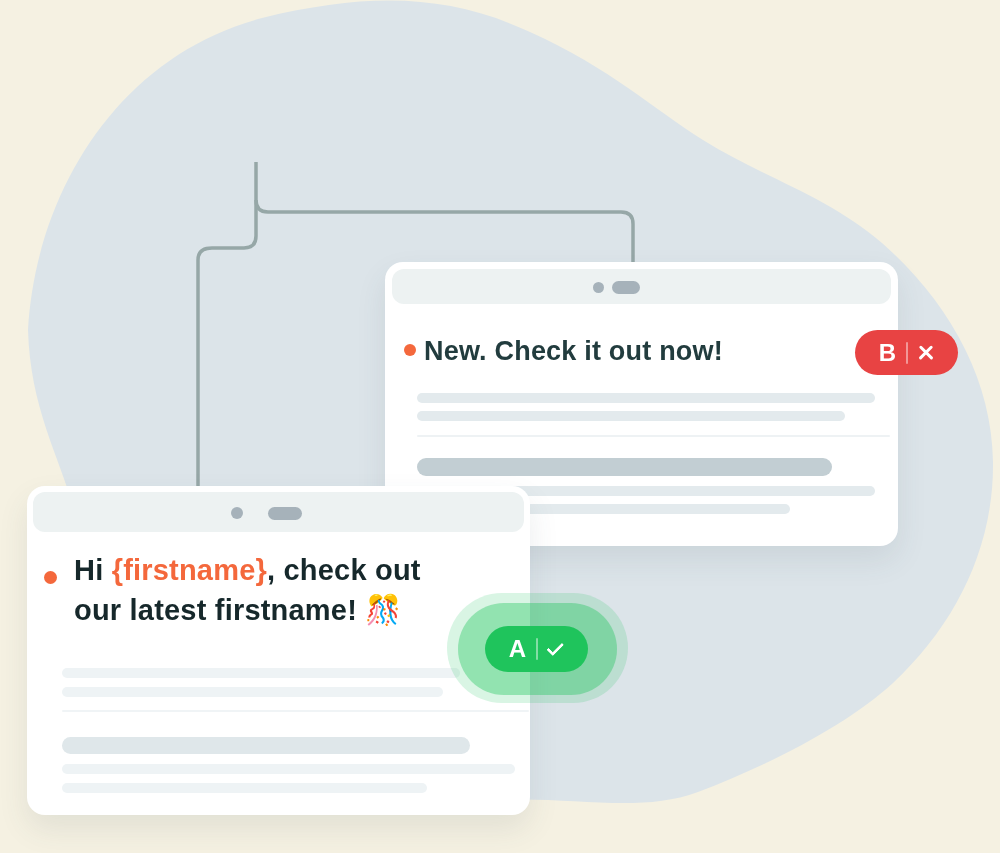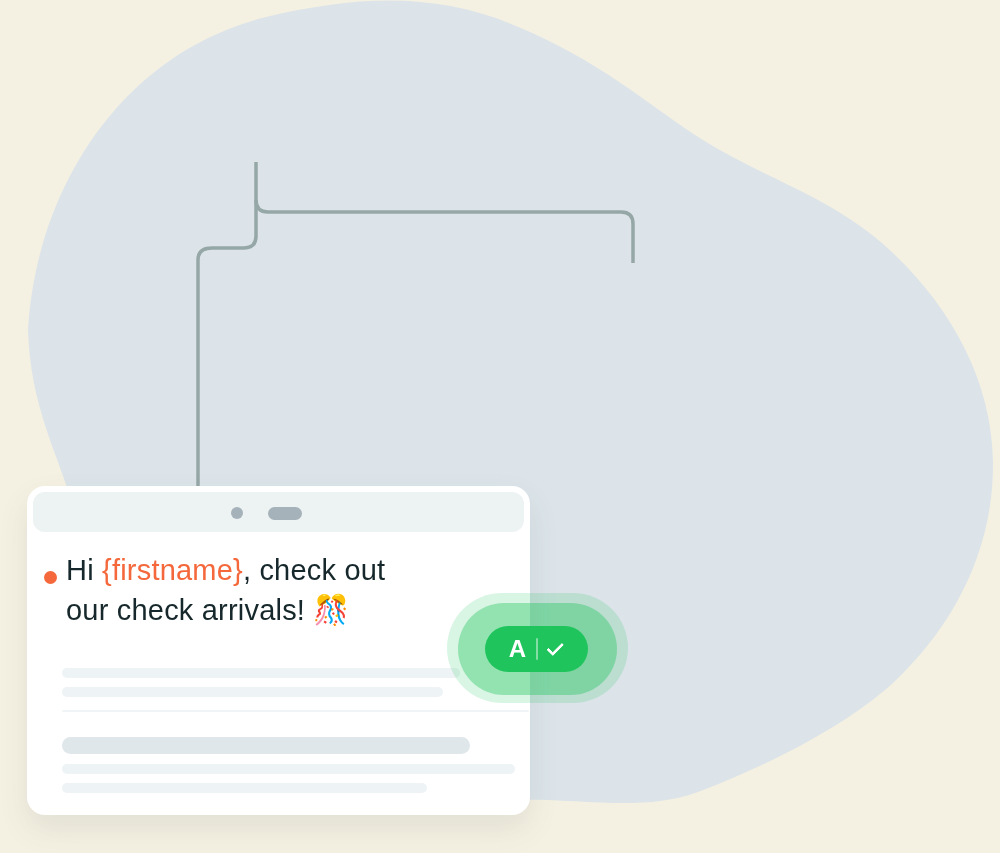--- a/index.html
+++ b/index.html
@@ -28,22 +28,22 @@
   .card-b .win-dot{left:201px;top:13px;}
   .card-b .win-pill{left:220px;top:12px;width:28px;}
   .card-a .win-dot{left:198px;top:15px;width:12px;height:12px;}
   .card-a .win-pill{left:235px;top:15px;width:34px;}
 
   .bullet{position:absolute;border-radius:50%;background:var(--orange);}
   .card-b .bullet{left:19px;top:82px;width:12px;height:12px;}
   .card-a .bullet{left:17px;top:85px;width:13px;height:13px;}
   .headline-b{position:absolute;left:39px;top:74px;font-size:27px;font-weight:700;
               color:var(--text-b);letter-spacing:.2px;}
-  .headline-a{position:absolute;left:39px;top:64px;width:440px;font-size:29px;line-height:40px;
-              font-weight:400;color:var(--text-a);letter-spacing:.2px;}
+  .headline-a{position:absolute;left:47px;top:64px;width:440px;font-size:29px;line-height:40px;
+              font-weight:700;color:var(--text-a);letter-spacing:.2px;}
   .merge-tag{color:var(--orange);}
 
   .badge{position:absolute;display:flex;align-items:center;justify-content:center;
          gap:10px;border-radius:23px;color:#fff;}
   .badge-b{left:470px;top:68px;width:103px;height:45px;background:var(--red);}
   .badge-a{left:458px;top:140px;width:103px;height:46px;background:var(--green);}
   .badge-letter{font-size:24px;font-weight:700;line-height:1;}
   .badge-sep{width:2px;height:22px;border-radius:1px;background:var(--badge-divider);}
   .x-icon{position:relative;width:16px;height:16px;}
   .x-icon::before,.x-icon::after{content:"";position:absolute;left:-1px;top:6.5px;width:18px;height:3.4px;
@@ -80,28 +80,49 @@
       C 994 548, 955 625, 893 683
       C 848 724, 776 762, 698 792
       C 636 815, 566 794, 484 801
       C 390 809, 290 798, 215 760
       C 142 723, 95 645, 84 558
       C 74 474, 31 428, 28 330 Z"></path>
     <path class="wire" d="M 256 162 L 256 236 Q 256 248 244 248 L 212 248 Q 198 248 198 260 L 198 487"></path>
     <path class="wire" d="M 256 200 Q 256 212 268 212 L 621 212 Q 633 212 633 224 L 633 263"></path>
   </svg>
 
+  <div class="card card-b">
+    <div class="win-header">
+      <span class="win-dot"></span>
+      <span class="win-pill"></span>
+    </div>
+    <span class="bullet"></span>
+    <div class="headline-b">New. Check it out now!</div>
+    <div class="badge badge-b">
+      <span class="badge-letter">B</span>
+      <span class="badge-sep"></span>
+      <span class="x-icon"></span>
+    </div>
+    <div id="skeleton-b">
+        <div class="sk" style="left: 32px; top: 131px; width: 458px; height: 10px; background: rgb(227, 234, 237);"></div>
+        <div class="sk" style="left: 32px; top: 149px; width: 428px; height: 10px; background: rgb(227, 234, 237);"></div>
+        <div class="sk" style="left: 32px; top: 173px; width: 473px; height: 2px; background: rgb(238, 242, 244);"></div>
+        <div class="sk" style="left: 32px; top: 196px; width: 415px; height: 18px; background: rgb(194, 206, 211);"></div>
+        <div class="sk" style="left: 32px; top: 224px; width: 458px; height: 10px; background: rgb(227, 234, 237);"></div>
+        <div class="sk" style="left: 32px; top: 242px; width: 373px; height: 10px; background: rgb(227, 234, 237);"></div>
+      </div>
+  </div>
 
   <div class="card card-a">
     <div class="win-header">
       <span class="win-dot"></span>
       <span class="win-pill"></span>
     </div>
     <span class="bullet"></span>
-    <div class="headline-a"><span>Hi </span><span class="merge-tag">{firstname}</span><span>, check out</span><br><span>our check arrivals! </span><span>🎊</span></div>
+    <div class="headline-a"><span>Hi </span><span class="merge-tag">{firstname}</span><span>, check out</span><br><span>our latest firstname! </span><span>🎊</span></div>
     <div id="skeleton-a">
         <div class="sk" style="left: 35px; top: 182px; width: 398px; height: 10px; background: rgb(238, 243, 245);"></div>
         <div class="sk" style="left: 35px; top: 201px; width: 381px; height: 10px; background: rgb(238, 243, 245);"></div>
         <div class="sk" style="left: 35px; top: 224px; width: 467px; height: 2px; background: rgb(240, 244, 246);"></div>
         <div class="sk" style="left: 35px; top: 251px; width: 408px; height: 17px; background: rgb(223, 231, 234);"></div>
         <div class="sk" style="left: 35px; top: 278px; width: 453px; height: 10px; background: rgb(238, 243, 245);"></div>
         <div class="sk" style="left: 35px; top: 297px; width: 365px; height: 10px; background: rgb(238, 243, 245);"></div>
       </div>
     <div class="halo halo-outer"></div>
     <div class="halo halo-mid"></div>

